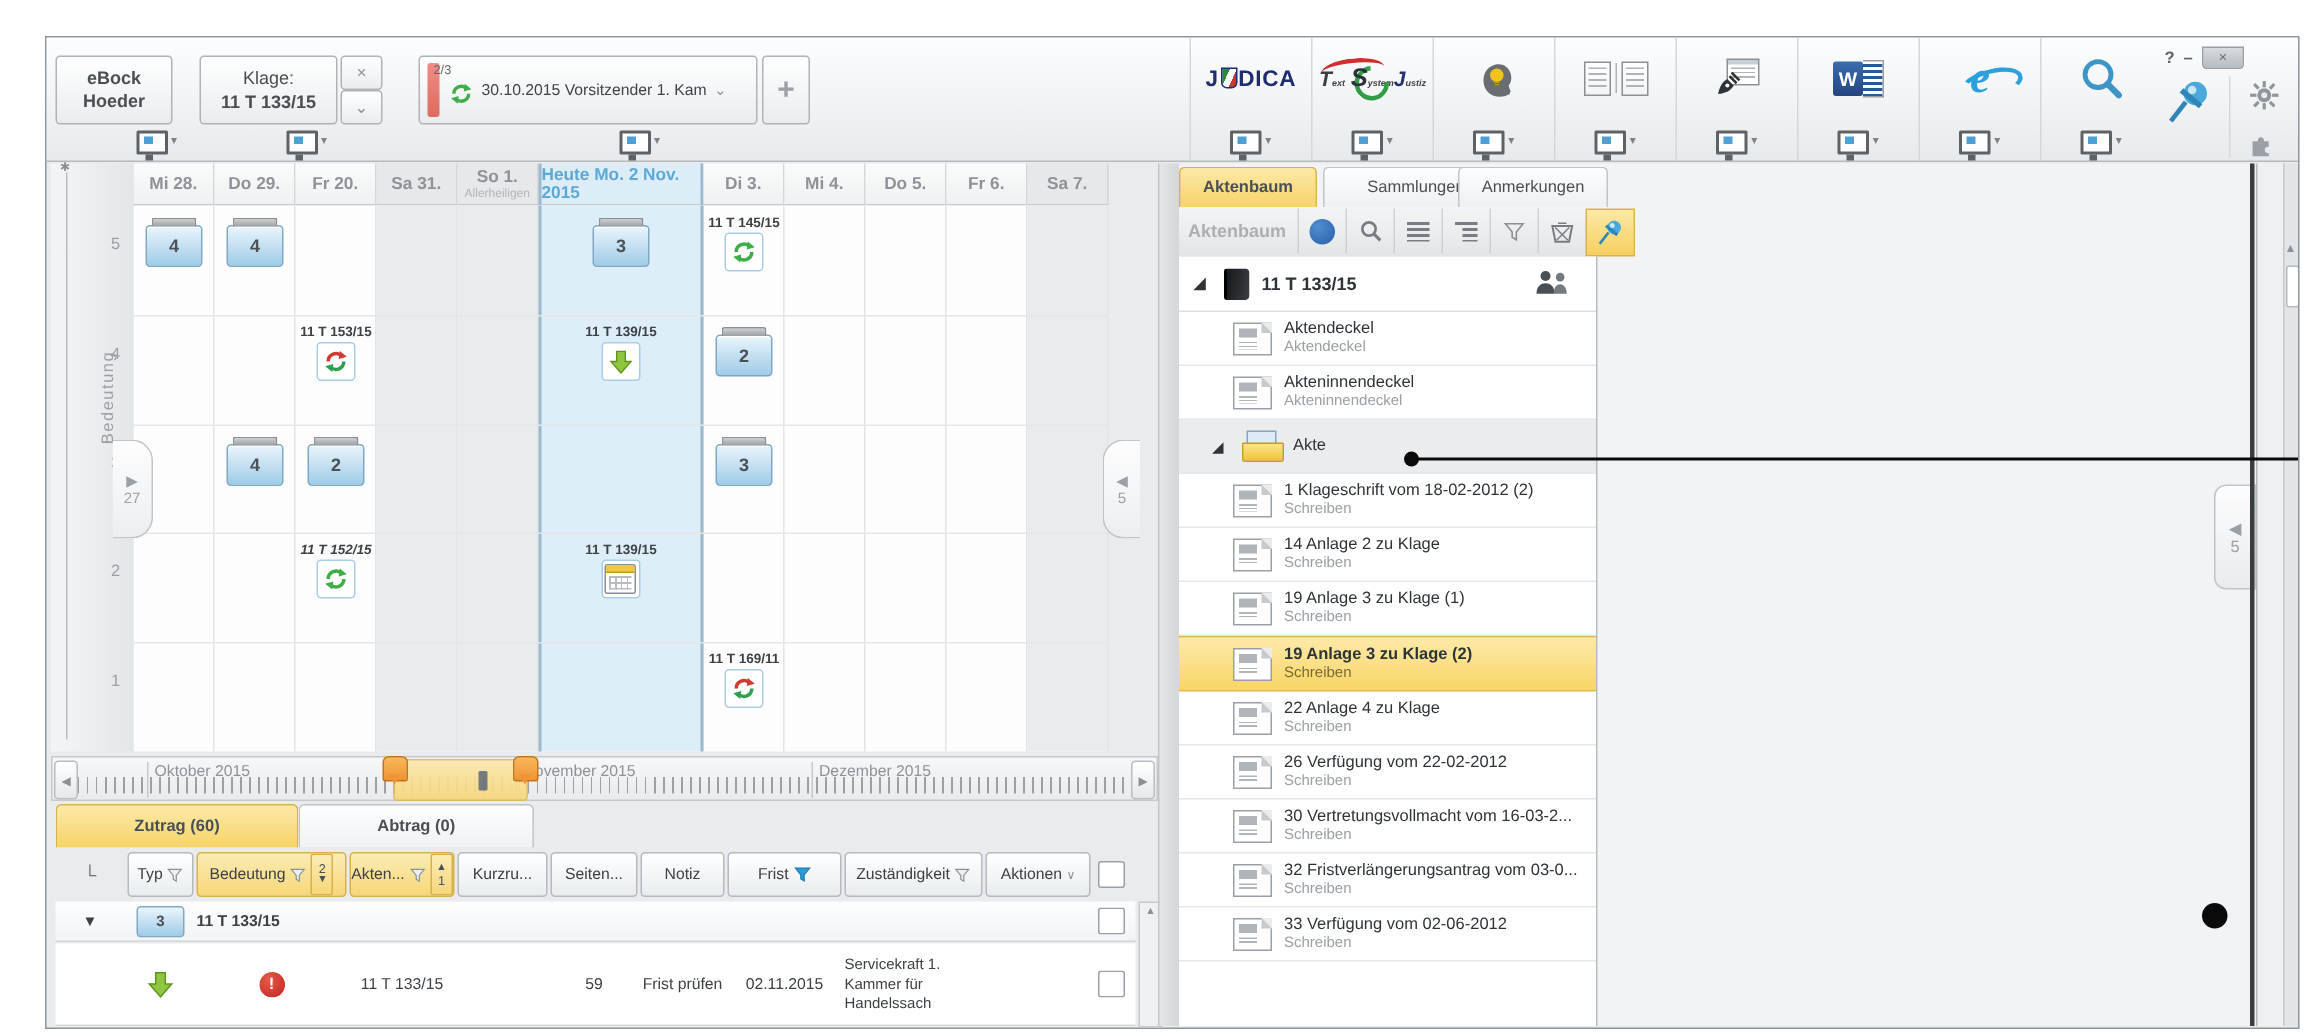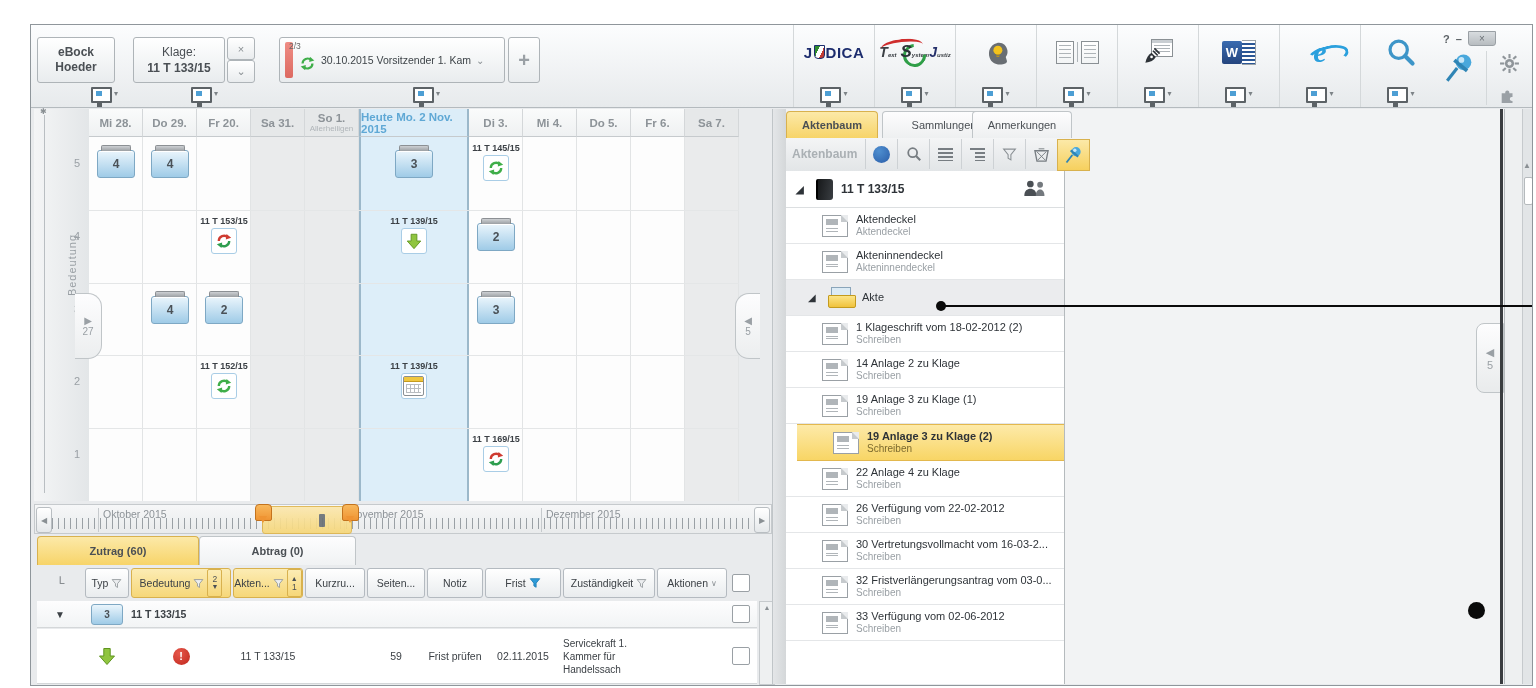--- a/index.html
+++ b/index.html
@@ -117,21 +117,21 @@
   .bluedot{width:17px;height:17px;border-radius:50%;background:radial-gradient(circle at 35% 30%,#4f8fd0,#2a5da8);}
   .listico{display:block;width:15px;height:13px;background:repeating-linear-gradient(#777d82 0 2px,transparent 2px 4px);}
   .treelistico{display:block;width:15px;height:13px;background:linear-gradient(#777d82 0 2px,transparent 2px 4px) no-repeat 0 0/15px 13px,repeating-linear-gradient(#777d82 0 2px,transparent 2px 4px) no-repeat 5px 4px;background-size:15px 2px,10px 9px;}
   .tree{position:absolute;left:0;top:62px;width:278px;height:513px;background:#fff;border-right:1px solid #b5babd;overflow:hidden;}
   .troot{height:36px;display:flex;align-items:center;gap:8px;padding-left:10px;border-bottom:1px solid #dcdfe1;font-weight:bold;font-size:12px;color:#2e3338;cursor:pointer;}
   .bookico{width:15px;height:21px;background:linear-gradient(100deg,#17191b,#3a3e42);border-radius:2px 3px 3px 2px;border-left:2px solid #000;}
   .trow{height:35px;display:flex;align-items:center;gap:8px;padding-left:36px;border-bottom:1px solid #e4e6e8;position:relative;cursor:pointer;}
   .trow .tt{font-size:11px;color:#2e3338;line-height:13px;white-space:nowrap;}
   .trow .ts{font-size:10px;color:#9aa0a5;line-height:12px;white-space:nowrap;}
   .trow.sel{background:#ebecee;}
-  .trow.hl{background:linear-gradient(#fdeaa9,#f8d565);border-top:1px solid #e3b84e;border-bottom:1px solid #e3b84e;margin-left:11px;}
+  .trow.hl{background:linear-gradient(#fdeaa9,#f8d565);border-top:1px solid #e3b84e;border-bottom:1px solid #e3b84e;}
   .trow.hl .tt{font-weight:bold;}
   .trow.hl .ts{color:#7c6a2e;}
   .dicon{position:relative;width:24px;height:20px;border:1px solid #9aa0a5;background:#fff;flex:none;}
   .dicon::before{content:"";position:absolute;left:3px;top:3px;width:12px;height:6px;background:#b0b5b9;}
   .dicon::after{content:"";position:absolute;left:3px;bottom:3px;right:9px;height:5px;background:repeating-linear-gradient(#b0b5b9 0 1px,transparent 1px 2.5px);}
   .dcorner{position:absolute;right:-1px;top:-1px;border-style:solid;border-width:0 7px 7px 0;border-color:#e9ebed #e9ebed #c6cacd #fff;}
   .yfolder{position:relative;width:26px;height:21px;flex:none;}
   .yf-doc{position:absolute;left:3px;top:0;width:18px;height:12px;border:1px solid #8aa5ba;background:#dcebf5;}
   .yf-front{position:absolute;left:0;bottom:0;width:26px;height:11px;background:linear-gradient(#fce588,#f0c23c);border:1px solid #c49b1e;border-radius:1px 1px 2px 2px;}
   .exp{font-size:10px;color:#2e3338;width:12px;flex:none;}
@@ -432,42 +432,42 @@
         </div>
         <div class="cal-item" style="grid-area: 3 / 2;">
           <div class="cfolder">4</div>
         </div>
         <div class="cal-item" style="grid-area: 3 / 3;">
           <div class="cfolder">2</div>
         </div>
         <div class="cal-item" style="grid-area: 3 / 7;">
           <div class="cfolder">3</div>
         </div>
-        <div class="cal-item" style="grid-area: 4 / 3;">
+        <div class="cal-item" style="grid-area: 4 / 3; font-style: italic;">
           <div class="lbl">11 T 152/15</div>
           <div class="cal-ibox">
             <svg viewBox="0 0 20 20" width="18" height="18">
               <path d="M15.8 10a5.8 5.8 0 0 1-10 4" fill="none" stroke="#3fae49" stroke-width="2.6"></path>
               <polygon points="7.2,17.8 2,13.6 8,11.8" fill="#3fae49"></polygon>
               <path d="M4.2 10a5.8 5.8 0 0 1 10-4" fill="none" stroke="#3fae49" stroke-width="2.6"></path>
               <polygon points="12.8,2.2 18,6.4 12,8.2" fill="#3fae49"></polygon>
             </svg>
           </div>
         </div>
         <div class="cal-item" style="grid-area: 4 / 6;">
           <div class="lbl">11 T 139/15</div>
           <div class="cal-ibox">
             <span class="calico">
               <span class="calico-top"></span>
               <span class="calico-grid"></span>
             </span>
           </div>
         </div>
         <div class="cal-item" style="grid-area: 5 / 7;">
-          <div class="lbl">11 T 169/15</div>
+          <div class="lbl">11 T 169/11</div>
           <div class="cal-ibox">
             <svg viewBox="0 0 20 20" width="18" height="18">
               <path d="M15.8 10a5.8 5.8 0 0 1-10 4" fill="none" stroke="#2e9e4f" stroke-width="2.6"></path>
               <polygon points="7.2,17.8 2,13.6 8,11.8" fill="#2e9e4f"></polygon>
               <path d="M4.2 10a5.8 5.8 0 0 1 10-4" fill="none" stroke="#cf3b31" stroke-width="2.6"></path>
               <polygon points="12.8,2.2 18,6.4 12,8.2" fill="#cf3b31"></polygon>
             </svg>
           </div>
         </div>
       </div>

